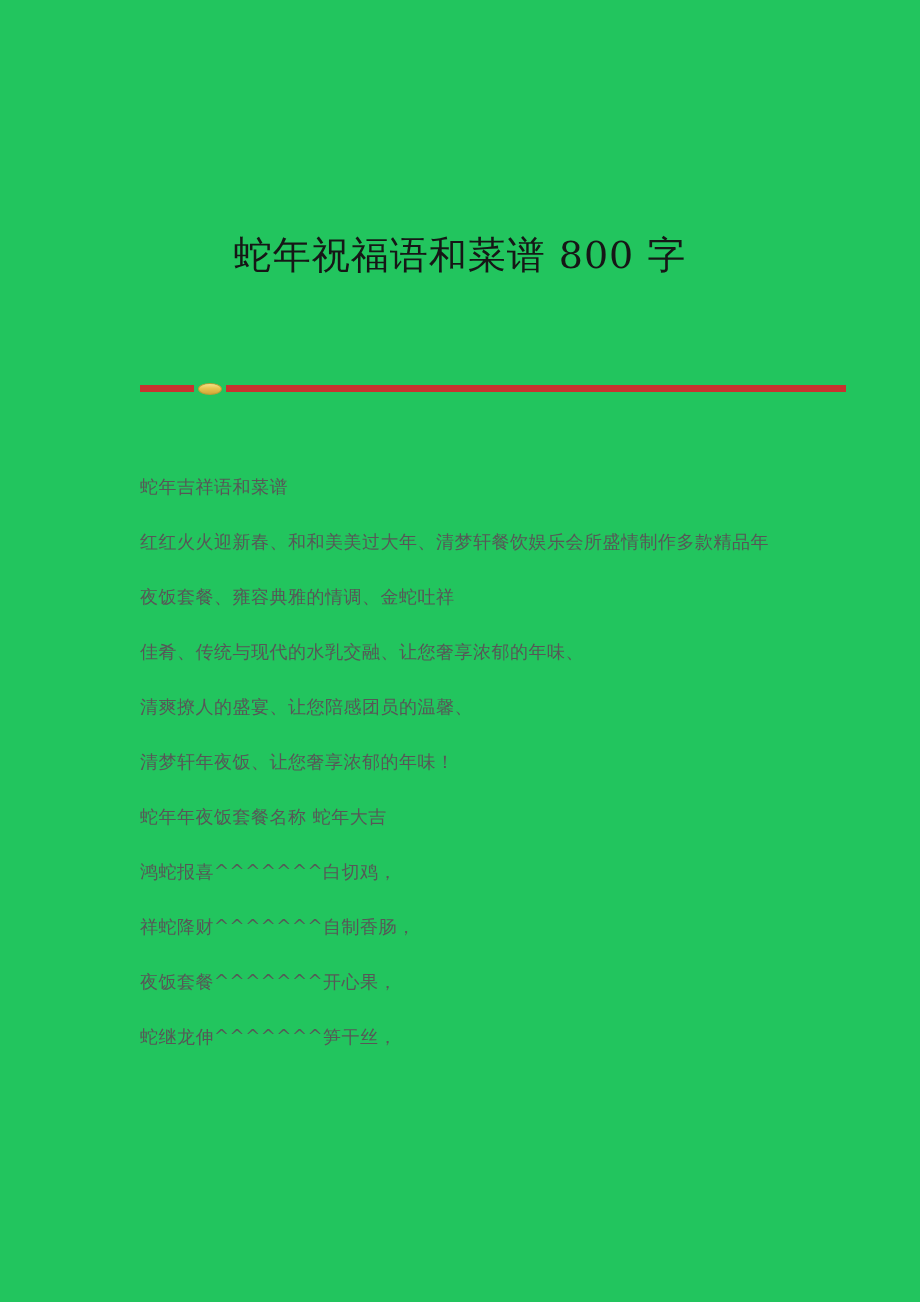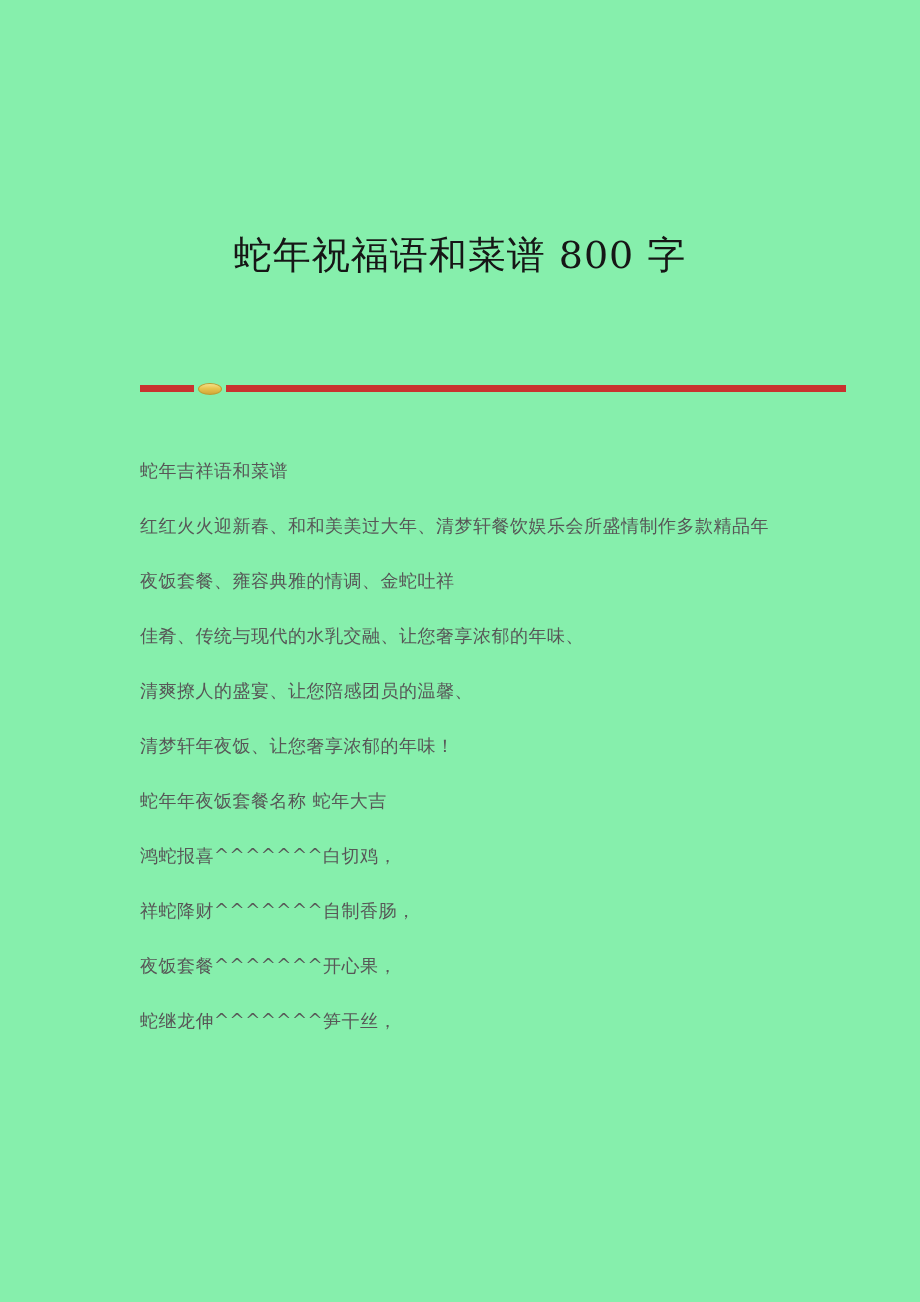--- a/index.html
+++ b/index.html
@@ -4,21 +4,21 @@
 <style>
   html, body {
     margin: 0;
     padding: 0;
     background: #ffffff;
   }
   .page {
     position: relative;
     width: 920px;
     height: 1302px;
-    background: #86efac;
+    background: #22c55e;
     overflow: hidden;
     font-family: "DejaVu Serif", "Liberation Serif", serif;
   }
   .doc-title {
     position: absolute;
     top: 203px;
     left: 0;
     width: 100%;
     text-align: center;
     font-size: 38px;
@@ -56,21 +56,21 @@
     height: 7px;
     background: #c9322f;
   }
   .content {
     position: absolute;
     top: 461px;
     left: 140px;
     width: 710px;
   }
   .content p {
-    margin: 0 0 36px 0;
+    margin: 16px 0 36px 0;
     font-size: 18px;
     line-height: 19px;
     color: #575757;
     letter-spacing: 0.5px;
     white-space: pre;
   }
 </style>
 </head>
 <body>
 

